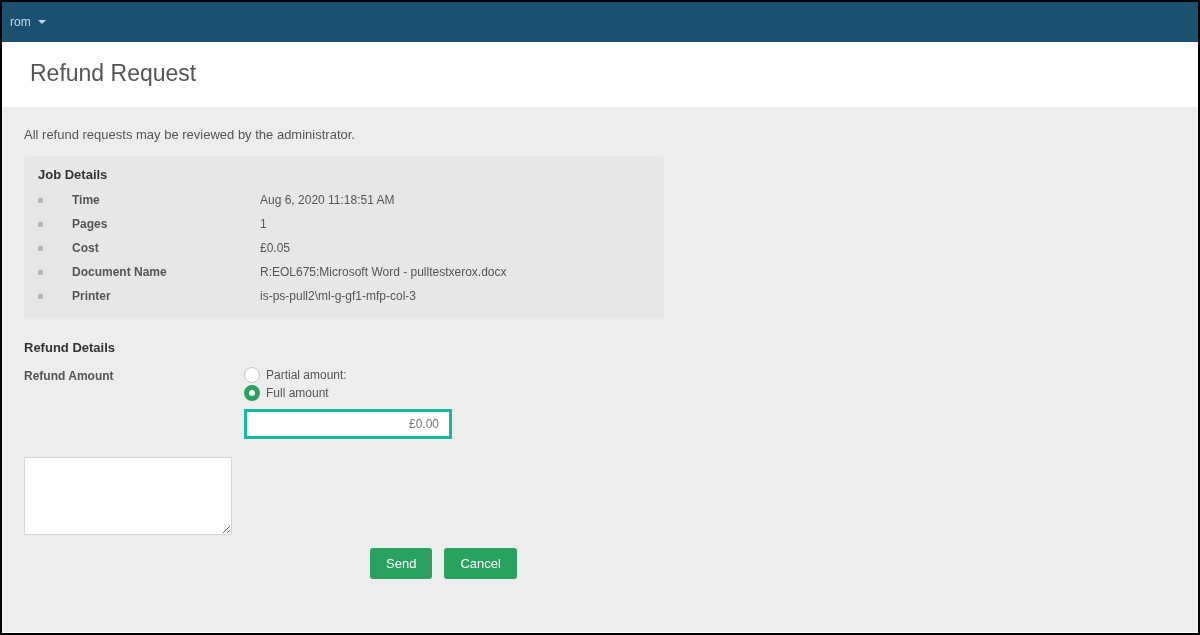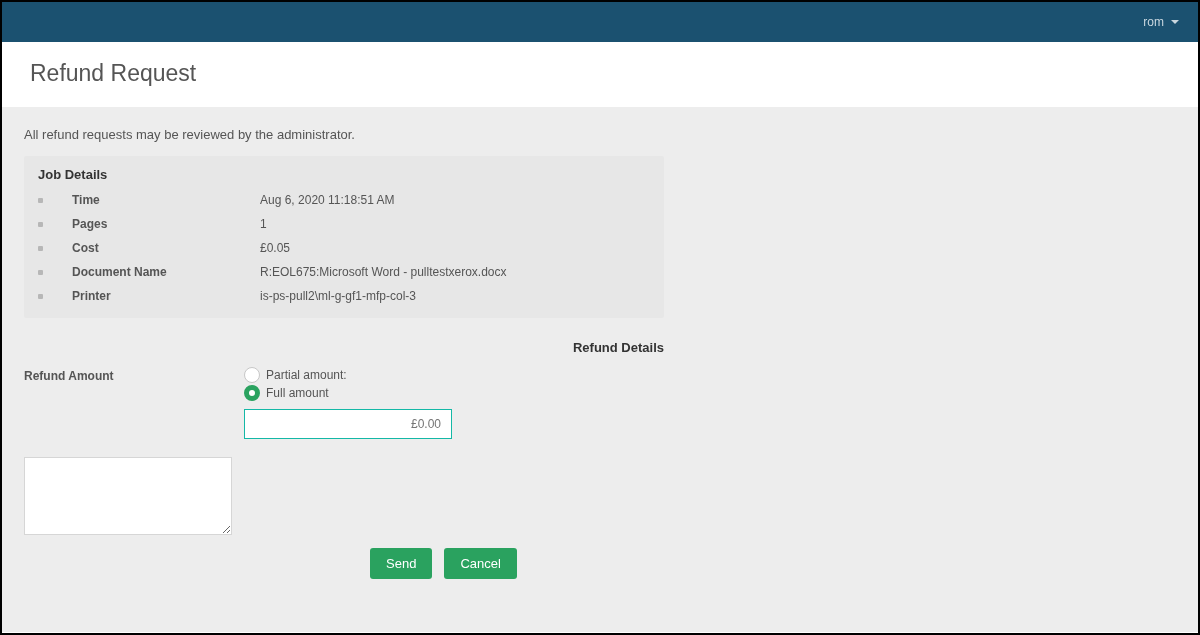--- a/index.html
+++ b/index.html
@@ -13,23 +13,22 @@
       width: 1200px;
       height: 635px;
       border: 2px solid #000;
       overflow: hidden;
       position: relative;
     }
     .top-bar {
       background: #1b5170;
       height: 40px;
       display: flex;
-      justify-content: flex-end;
-      align-items: center;
-      padding: 0 18px;
+      align-items: center;
+      padding: 0 8px;
     }
     .top-bar .user {
       color: #c9d7df;
       font-size: 12px;
       display: flex;
       align-items: center;
       gap: 6px;
       cursor: pointer;
     }
     .top-bar .user svg {
@@ -99,21 +98,20 @@
     }
     .refund-section {
       width: 640px;
       padding: 0;
     }
     .refund-head {
       font-size: 13px;
       font-weight: 700;
       color: #333;
       padding-bottom: 12px;
-      text-align: right;
     }
     .form-row {
       display: flex;
       font-size: 12px;
       color: #555;
       margin-bottom: 6px;
     }
     .form-row .form-label {
       width: 220px;
       flex-shrink: 0;
@@ -144,21 +142,21 @@
       justify-content: center;
       background: #fff;
     }
     .radio-outer.selected {
       border: 5px solid #2aa25f;
     }
     .amount-input {
       margin-top: 6px;
       width: 208px;
       height: 30px;
-      border: 1px solid #14b8a6;
+      border: 3px solid #14b8a6;
       background: #fff;
       text-align: right;
       padding: 0 10px;
       font-size: 12px;
       color: #aaa;
     }
     .reason-textarea {
       width: 208px;
       height: 78px;
       border: 1px solid #d6d6d6;

